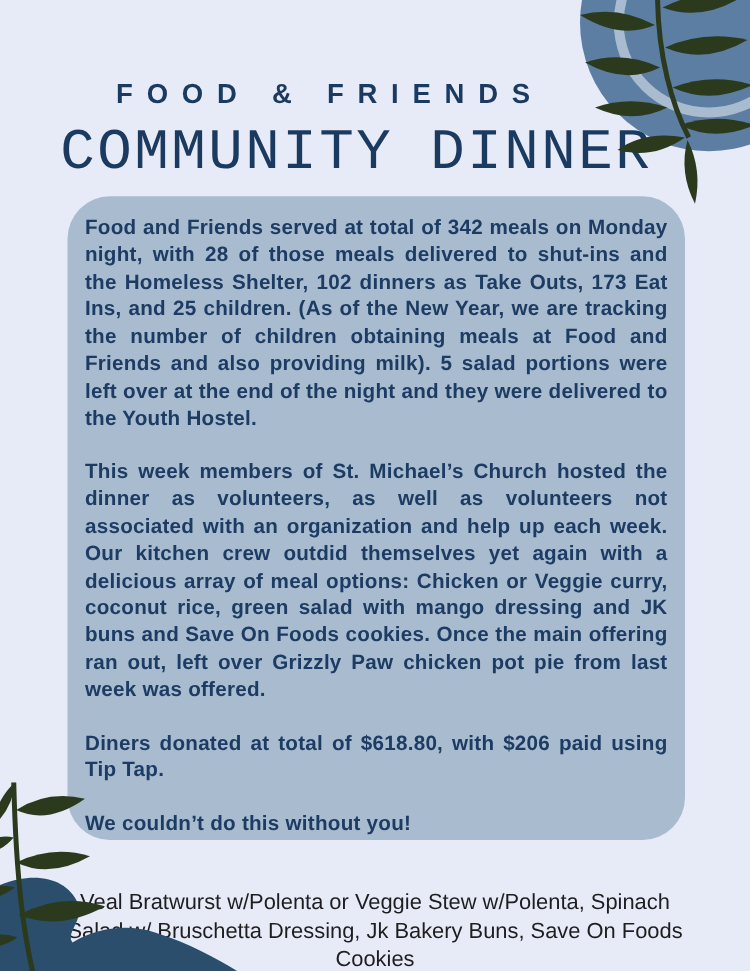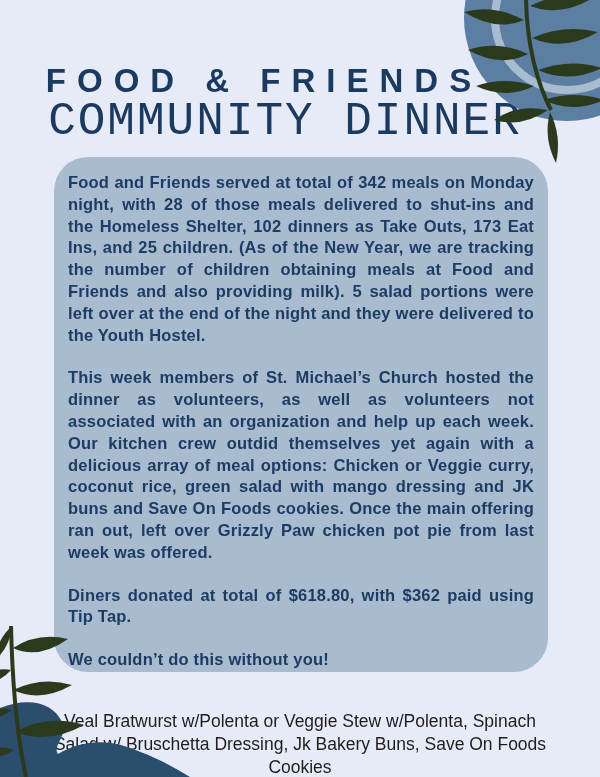--- a/index.html
+++ b/index.html
@@ -14,21 +14,21 @@
     position:absolute;top:16px;left:0;right:0;
     text-align:right;
     font-size:21px;font-style:italic;font-weight:600;
     color:var(--date_ink,#16192e);
     z-index:2;
   }
   .date sup{font-size:12px;}
   .title{
     position:absolute;top:62px;left:0;right:0;
     text-align:center;padding-right:72px;
-    font-size:33px;font-weight:600;letter-spacing:11px;
+    font-size:22px;font-weight:600;letter-spacing:11px;
     color:var(--title_navy,#1b3a5f);
     z-index:2;
   }
   .subtitle{
     position:absolute;top:96px;left:0;right:0;
     text-align:center;padding-right:30px;
     font-family:Liberation Mono, monospace;
     font-size:46px;font-weight:400;letter-spacing:2px;
     color:var(--title_navy,#1b3a5f);
     z-index:2;
@@ -111,20 +111,20 @@
   </svg>
 
   <div class="date"><span>February 23</span><sup>rd</sup></div>
 
   <div class="title">FOOD &amp; FRIENDS</div>
   <div class="subtitle">COMMUNITY DINNER</div>
 
   <div class="panel">
     <p>Food and Friends served at total of 342 meals on Monday night, with 28 of those meals delivered to shut-ins and the Homeless Shelter, 102 dinners as Take Outs, 173 Eat Ins, and 25 children. (As of the New Year, we are tracking the number of children obtaining meals at Food and Friends and also providing milk). 5 salad portions were left over at the end of the night and they were delivered to the Youth Hostel.</p>
     <p>This week members of St. Michael’s Church hosted the dinner as volunteers, as well as volunteers not associated with an organization and help up each week. Our kitchen crew outdid themselves yet again with a delicious array of meal options: Chicken or Veggie curry, coconut rice, green salad with mango dressing and JK buns and Save On Foods cookies. Once the main offering ran out, left over Grizzly Paw chicken pot pie from last week was offered.</p>
-    <p>Diners donated at total of $618.80, with $362 paid using Tip Tap.</p>
+    <p>Diners donated at total of $618.80, with $206 paid using Tip Tap.</p>
     <p class="closing">We couldn’t do this without you!</p>
 
   </div>
 
   <div class="menu-items">Veal Bratwurst w/Polenta or Veggie Stew w/Polenta, Spinach Salad w/ Bruschetta Dressing, Jk Bakery Buns, Save On Foods Cookies</div>
 
 </div>
 
 </body></html>

